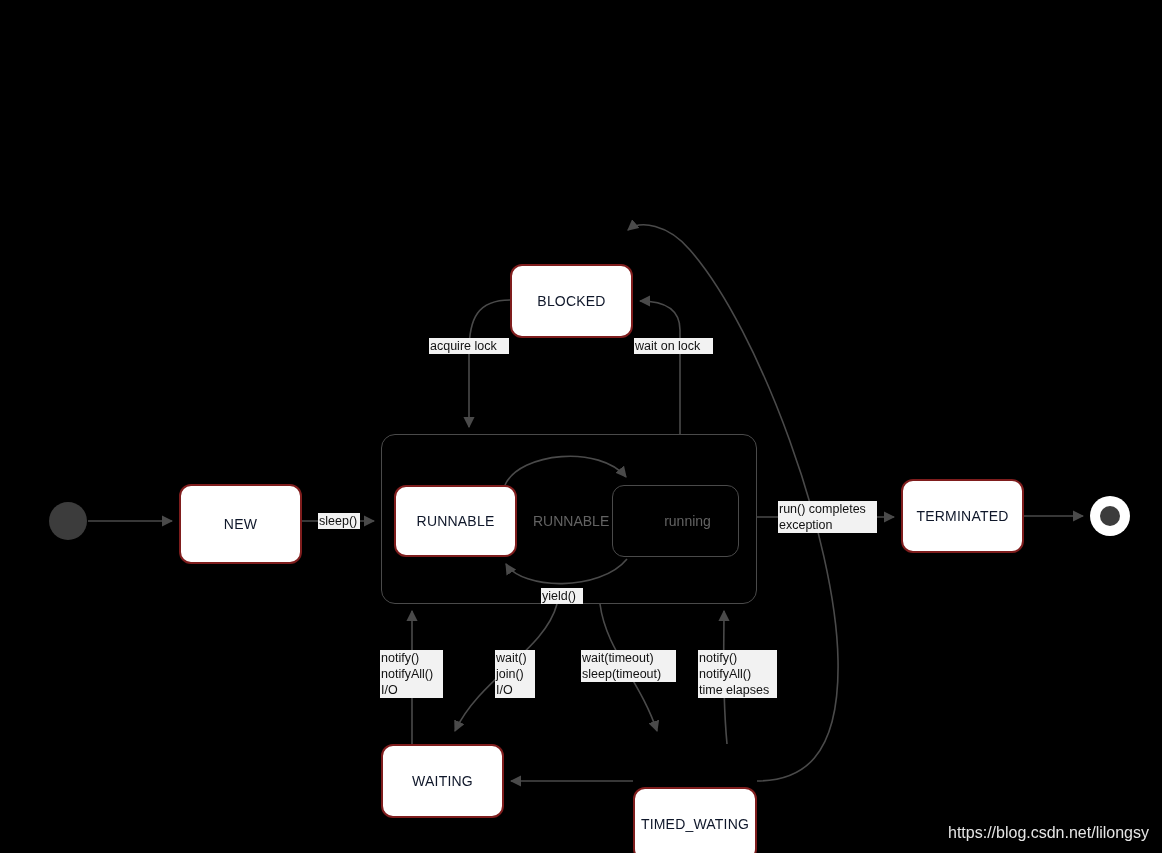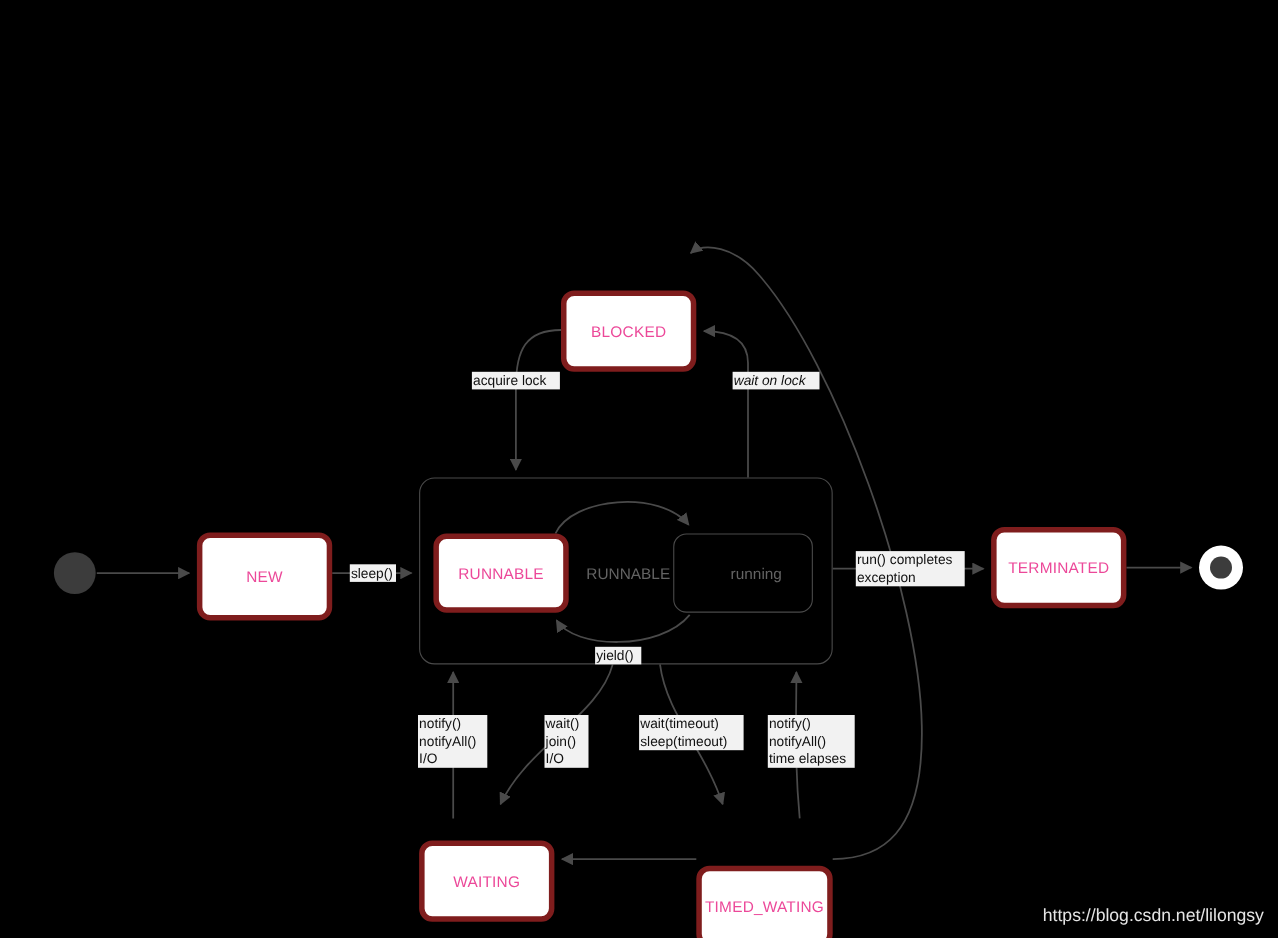--- a/index.html
+++ b/index.html
@@ -17,27 +17,27 @@
   #canvas {
     position: absolute;
     left: 0;
     top: 0;
     width: 1162px;
     height: 853px;
   }
   .state-box {
     position: absolute;
     background: #ffffff;
-    border: 5px solid #7f1d1d;
+    border: 2px solid #7f1d1d;
     border-radius: 12px;
     box-sizing: border-box;
     display: flex;
     align-items: center;
     justify-content: center;
-    color: #ec4899;
+    color: #0f172a;
     font-size: 14px;
     font-family: "Liberation Sans", sans-serif;
     letter-spacing: 0.2px;
     text-align: center;
   }
   .composite-box {
     position: absolute;
     background: transparent;
     border: 1.6px solid #4a4a4a;
     border-radius: 14px;
@@ -147,26 +147,26 @@
 
 <div class="composite-box" id="composite-node" style="left: 381px; top: 434px; width: 376px; height: 170px;"></div>
 <div class="ghost-label" id="composite-label" style="left: 533px; top: 513px;">RUNNABLE</div>
 
 <div class="ghost-box" id="ghost-node" style="left: 612px; top: 485px; width: 127px; height: 72px; padding-left: 24px;">running</div>
 
 <div class="state-box" id="state-new" style="left: 179px; top: 484px; width: 123px; height: 80px;">NEW</div>
 <div class="state-box" id="state-blocked" style="left: 510px; top: 264px; width: 123px; height: 74px;">BLOCKED</div>
 <div class="state-box" id="state-runnable_inner" style="left: 394px; top: 485px; width: 123px; height: 72px;">RUNNABLE</div>
 <div class="state-box" id="state-terminated" style="left: 901px; top: 479px; width: 123px; height: 74px;">TERMINATED</div>
-<div class="state-box" id="state-waiting" style="left: 381px; top: 744px; width: 123px; height: 74px; margin-top: 20px;">WAITING</div>
+<div class="state-box" id="state-waiting" style="left: 381px; top: 744px; width: 123px; height: 74px;">WAITING</div>
 <div class="state-box" id="state-timed_waiting" style="left: 633px; top: 787px; width: 124px; height: 74px;">TIMED_WATING</div>
 
 <div class="edge-label" id="lbl-start" style="left: 318px; top: 513px; min-width: 42px;">sleep()</div>
 <div class="edge-label" id="lbl-acquire-lock" style="left: 429px; top: 338px; min-width: 80px;">acquire lock</div>
-<div class="edge-label" id="lbl-wait-on-lock" style="left: 666px; top: 338px; min-width: 79px; font-style: italic;">wait on lock</div>
+<div class="edge-label" id="lbl-wait-on-lock" style="left: 634px; top: 338px; min-width: 79px;">wait on lock</div>
 <div class="edge-label" id="lbl-yield" style="left: 541px; top: 588px; min-width: 42px;">yield()</div>
 <div class="edge-label" id="lbl-run-completes" style="left: 778px; top: 501px; min-width: 99px;">run() completes
 exception</div>
 <div class="edge-label" id="lbl-notify-io" style="left: 380px; top: 650px; min-width: 63px;">notify()
 notifyAll()
 I/O</div>
 <div class="edge-label" id="lbl-wait-join-io" style="left: 495px; top: 650px; min-width: 40px;">wait()
 join()
 I/O</div>
 <div class="edge-label" id="lbl-wait-sleep-timeout" style="left: 581px; top: 650px; min-width: 95px;">wait(timeout)

